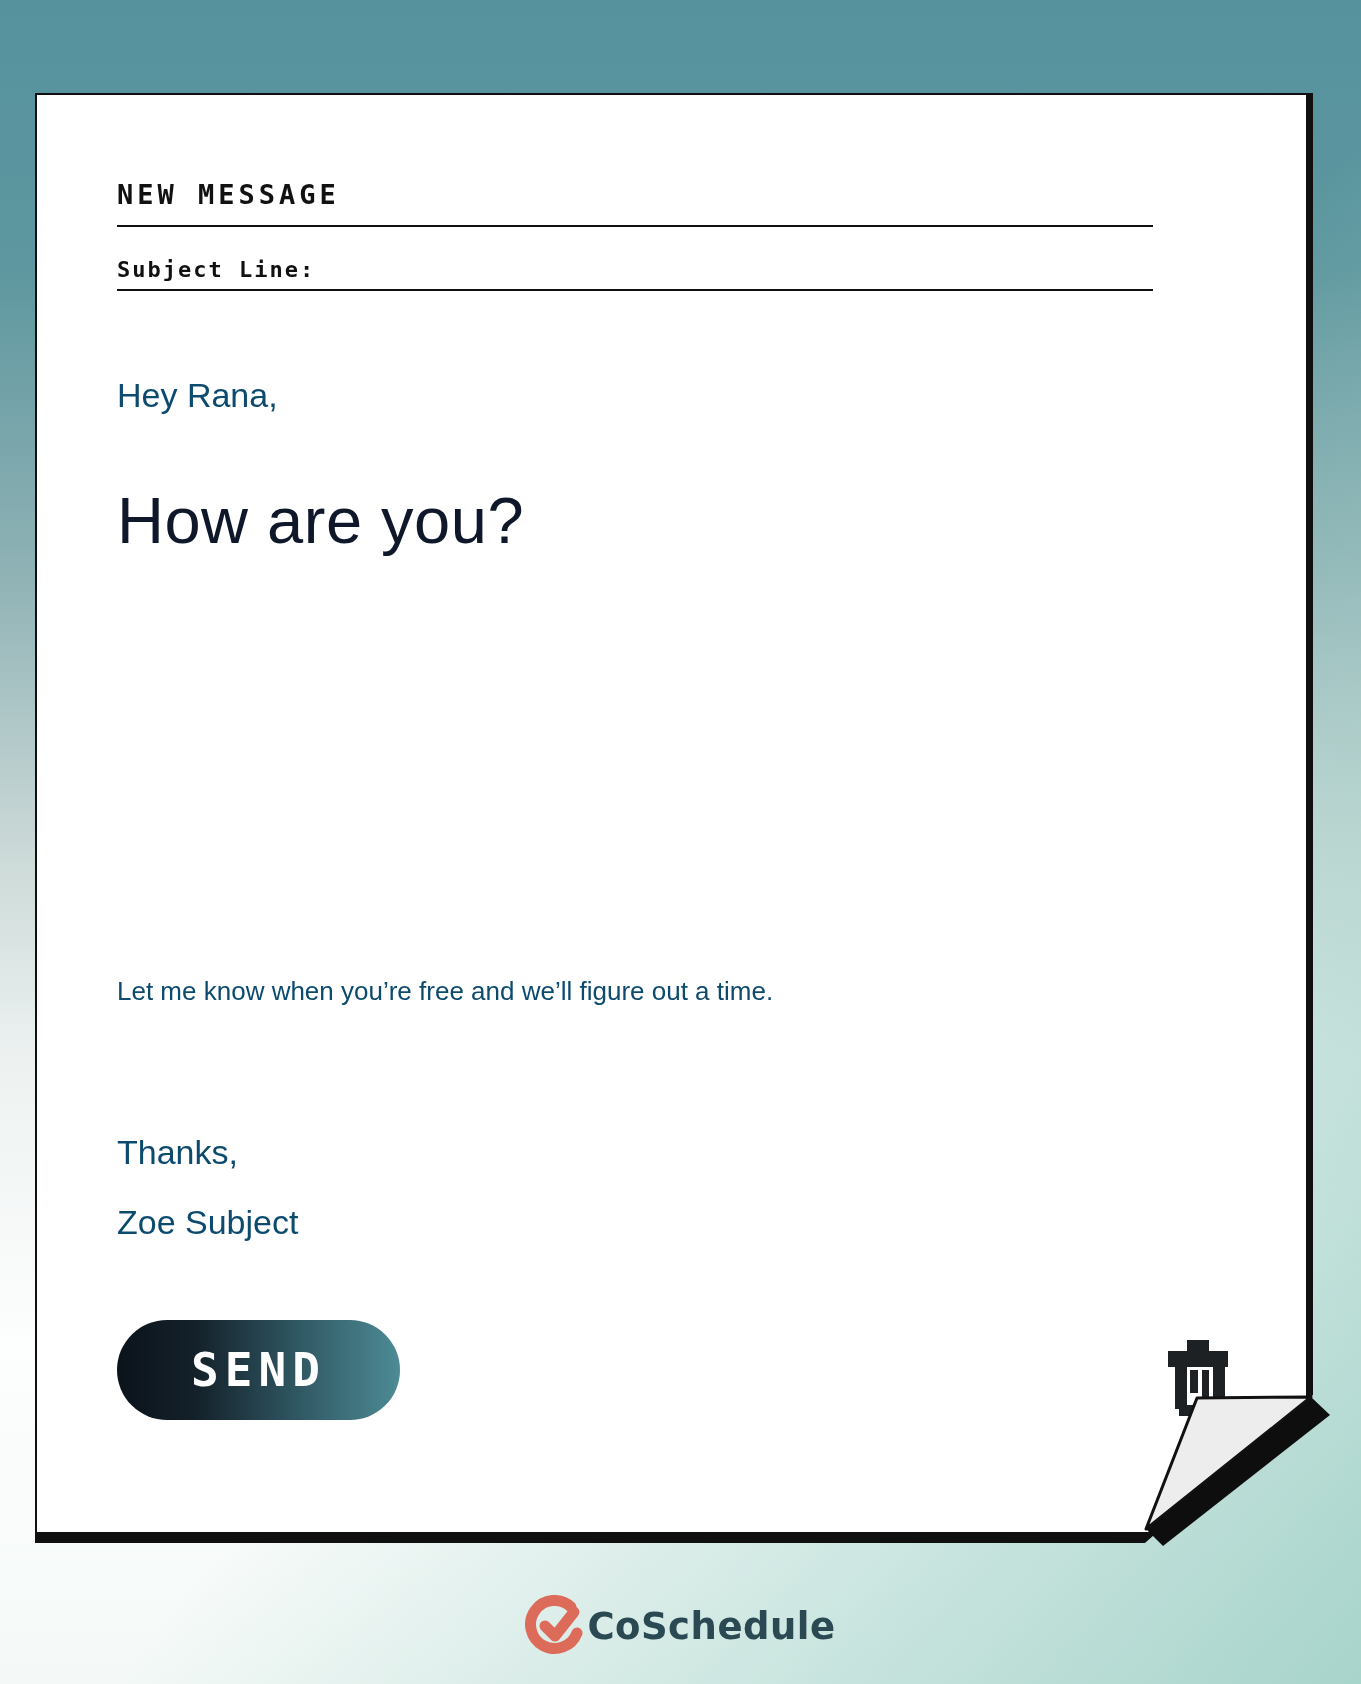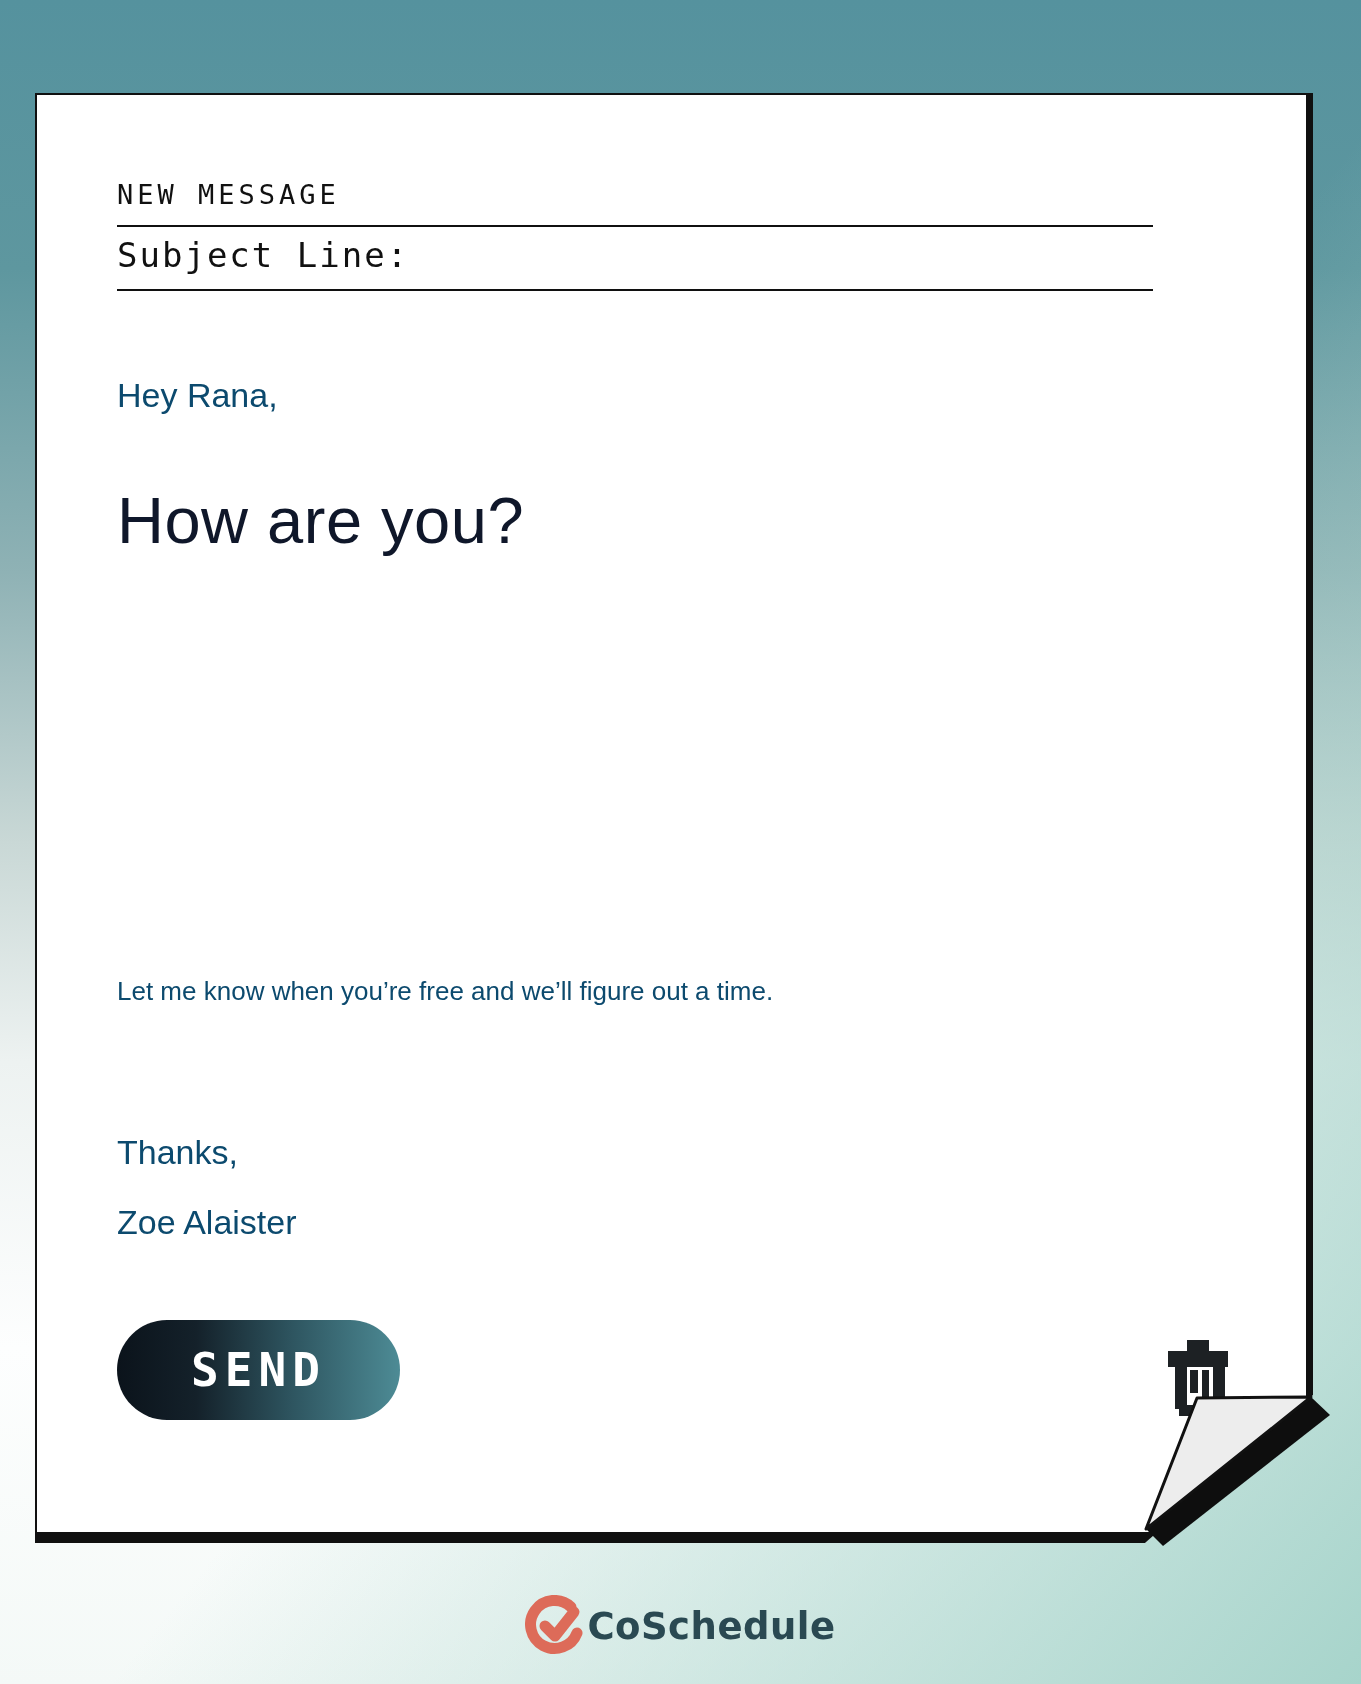--- a/index.html
+++ b/index.html
@@ -17,25 +17,25 @@
   .card {
     position:absolute; left:35px; top:93px; width:1278px; height:1450px;
     background:#ffffff;
     border:2px solid #101010;
     border-right-width:7px;
     border-bottom-width:11px;
     clip-path: polygon(0 0, 100% 0, 100% calc(100% - 148px), calc(100% - 168px) 100%, 0 100%);
   }
   .in { position:absolute; left:80px; color:#0c4a6e; }
 
-  .pixel { font-family:"DejaVu Sans Mono", monospace; font-weight:normal; color:#111; }
+  .pixel { font-family:"DejaVu Sans Mono", monospace; font-weight:bold; color:#111; }
   .hdr-label   { top:84px;  font-size:27px; letter-spacing:4px; }
   .rule        { position:absolute; left:80px; width:1036px; border-bottom:2px solid #101010; }
   .rule1       { top:130px; }
-  .subject-row { top:140px; font-size:34px; letter-spacing:2px; cursor:text; }
+  .subject-row { top:162px; font-size:22px; letter-spacing:2px; cursor:text; }
   .rule2       { top:194px; }
 
   .greeting  { top:281px;  font-size:34px; }
   .heading   { top:388px;  font-size:65px; letter-spacing:0.5px; color:#0f172a; }
   .para      { top:512px;  width:1048px; font-family:"DejaVu Sans", sans-serif;
                font-size:33px; line-height:52px; color:#151515; }
   .hl        { color:#E0593C; }
   .line2     { top:881px;  font-size:26px; }
   .closing   { top:1038px; font-size:34px; }
   .signature { top:1108px; font-size:34px; }
@@ -82,21 +82,21 @@
   <div class="rule rule2"></div>
 
   <div class="in greeting">Hey Rana,</div>
 
   <div class="in heading">How are you?</div>
 
 
   <div class="in line2">Let me know when you’re free and we’ll figure out a time.</div>
 
   <div class="in closing">Thanks,</div>
-  <div class="in signature">Zoe Alaister</div>
+  <div class="in signature">Zoe Subject</div>
 
   <button class="send-btn">SEND</button>
 
   <button class="trash-btn" title="">
     <svg viewBox="0 0 20 21" shape-rendering="crispEdges" aria-hidden="true">
       <g fill="#1D2124">
         <rect x="7" y="0" width="6" height="3"></rect>
         <rect x="2" y="3" width="16" height="4"></rect>
         <rect x="4" y="7" width="3" height="11"></rect>
         <rect x="14" y="7" width="3" height="12"></rect>

